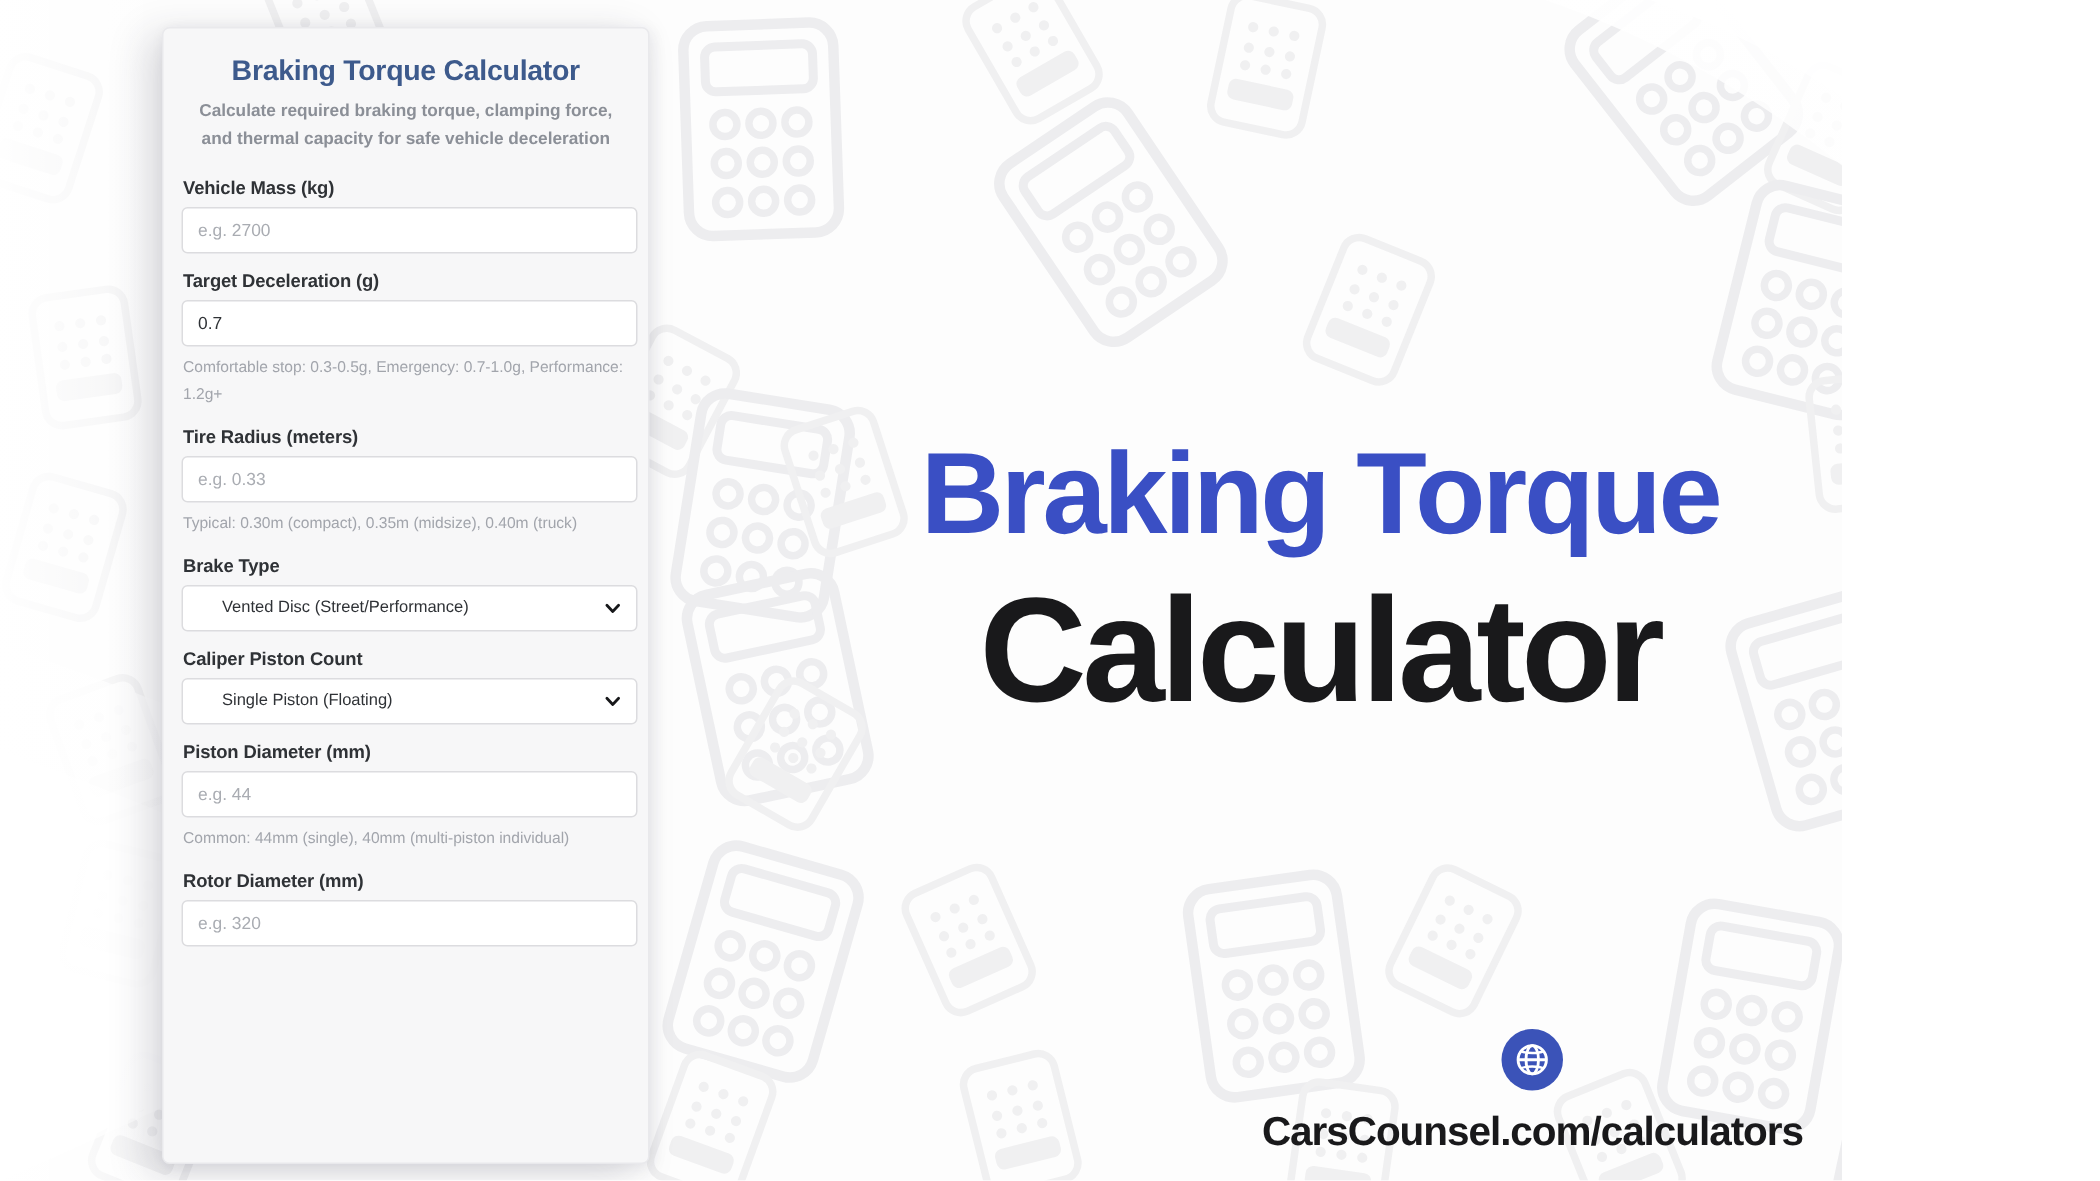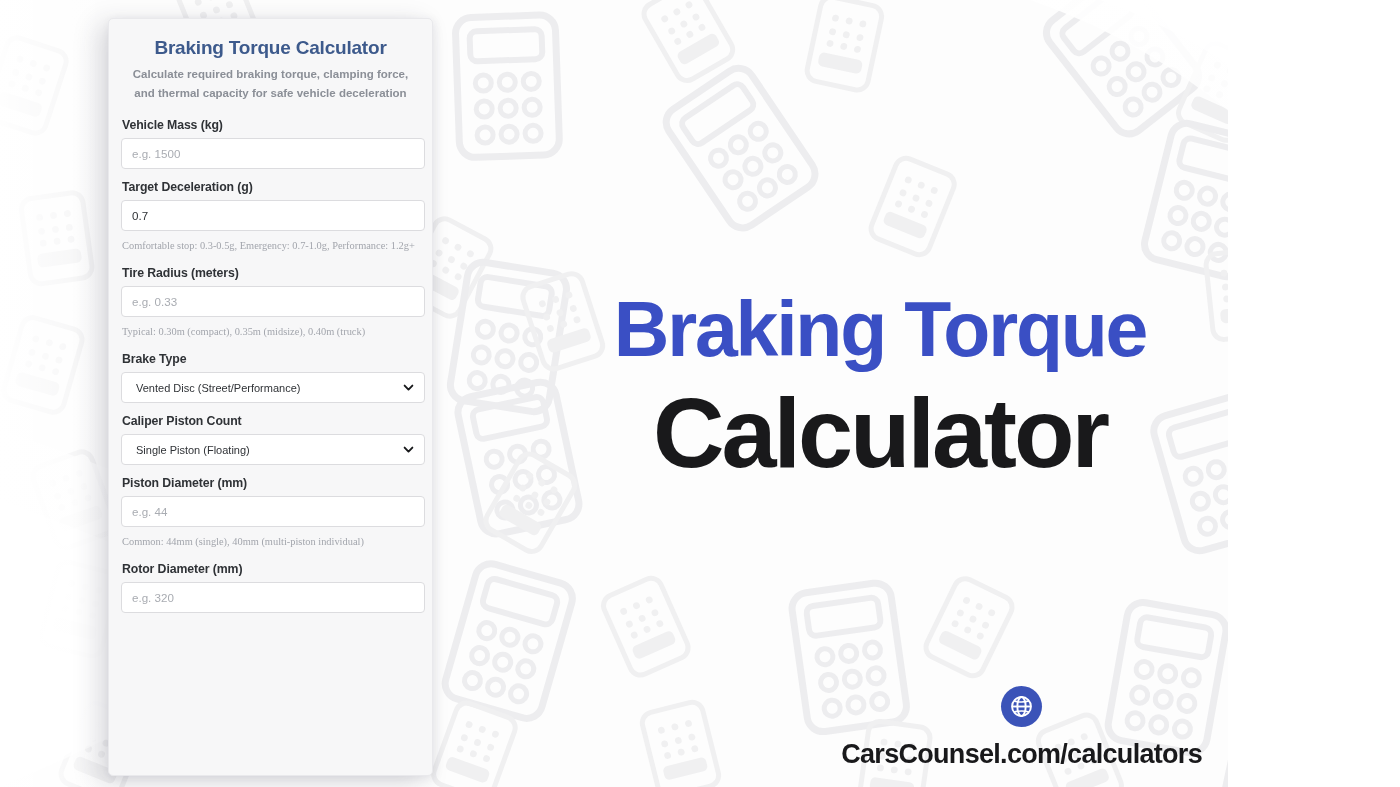--- a/index.html
+++ b/index.html
@@ -109,37 +109,36 @@
   .field-select {
     box-sizing: border-box;
     width: 304px;
     height: 31px;
     background: #ffffff;
     border: 1px solid #dcdcdf;
     border-radius: 4px;
     display: flex;
     align-items: center;
     justify-content: space-between;
-    padding: 0 9px 0 14px;
+    padding: 0 9px 0 26px;
     font-size: 11px;
     color: #2f3236;
   }
   .chev {
     width: 13px;
     height: 13px;
     flex: 0 0 auto;
     display: block;
   }
 
   .field-help {
     color: #a2a5ac;
     font-size: 10.4px;
     line-height: 1.72;
     margin: 6px 1px 0 1px;
-    font-family: Liberation Serif, serif;
   }
 
   
   #hero {
     position: absolute;
     left: 560px;
     top: 276px;
     width: 640px;
     z-index: 6;
     text-align: center;
@@ -297,21 +296,21 @@
 
   <div id="left-fade"></div>
 
   <div id="calc-card">
     <div id="calc-card-inner">
       <div class="card-title">Braking Torque Calculator</div>
       <div class="card-sub">Calculate required braking torque, clamping force, and thermal capacity for safe vehicle deceleration</div>
 
       <div class="field-group">
         <div class="field-label">Vehicle Mass (kg)</div>
-        <div class="field-input placeholder">e.g. 1500</div>
+        <div class="field-input placeholder">e.g. 2700</div>
       </div>
 
       <div class="field-group">
         <div class="field-label">Target Deceleration (g)</div>
         <div class="field-input filled">0.7</div>
         <div class="field-help">Comfortable stop: 0.3-0.5g, Emergency: 0.7-1.0g, Performance: 1.2g+</div>
       </div>
 
       <div class="field-group">
         <div class="field-label">Tire Radius (meters)</div>

